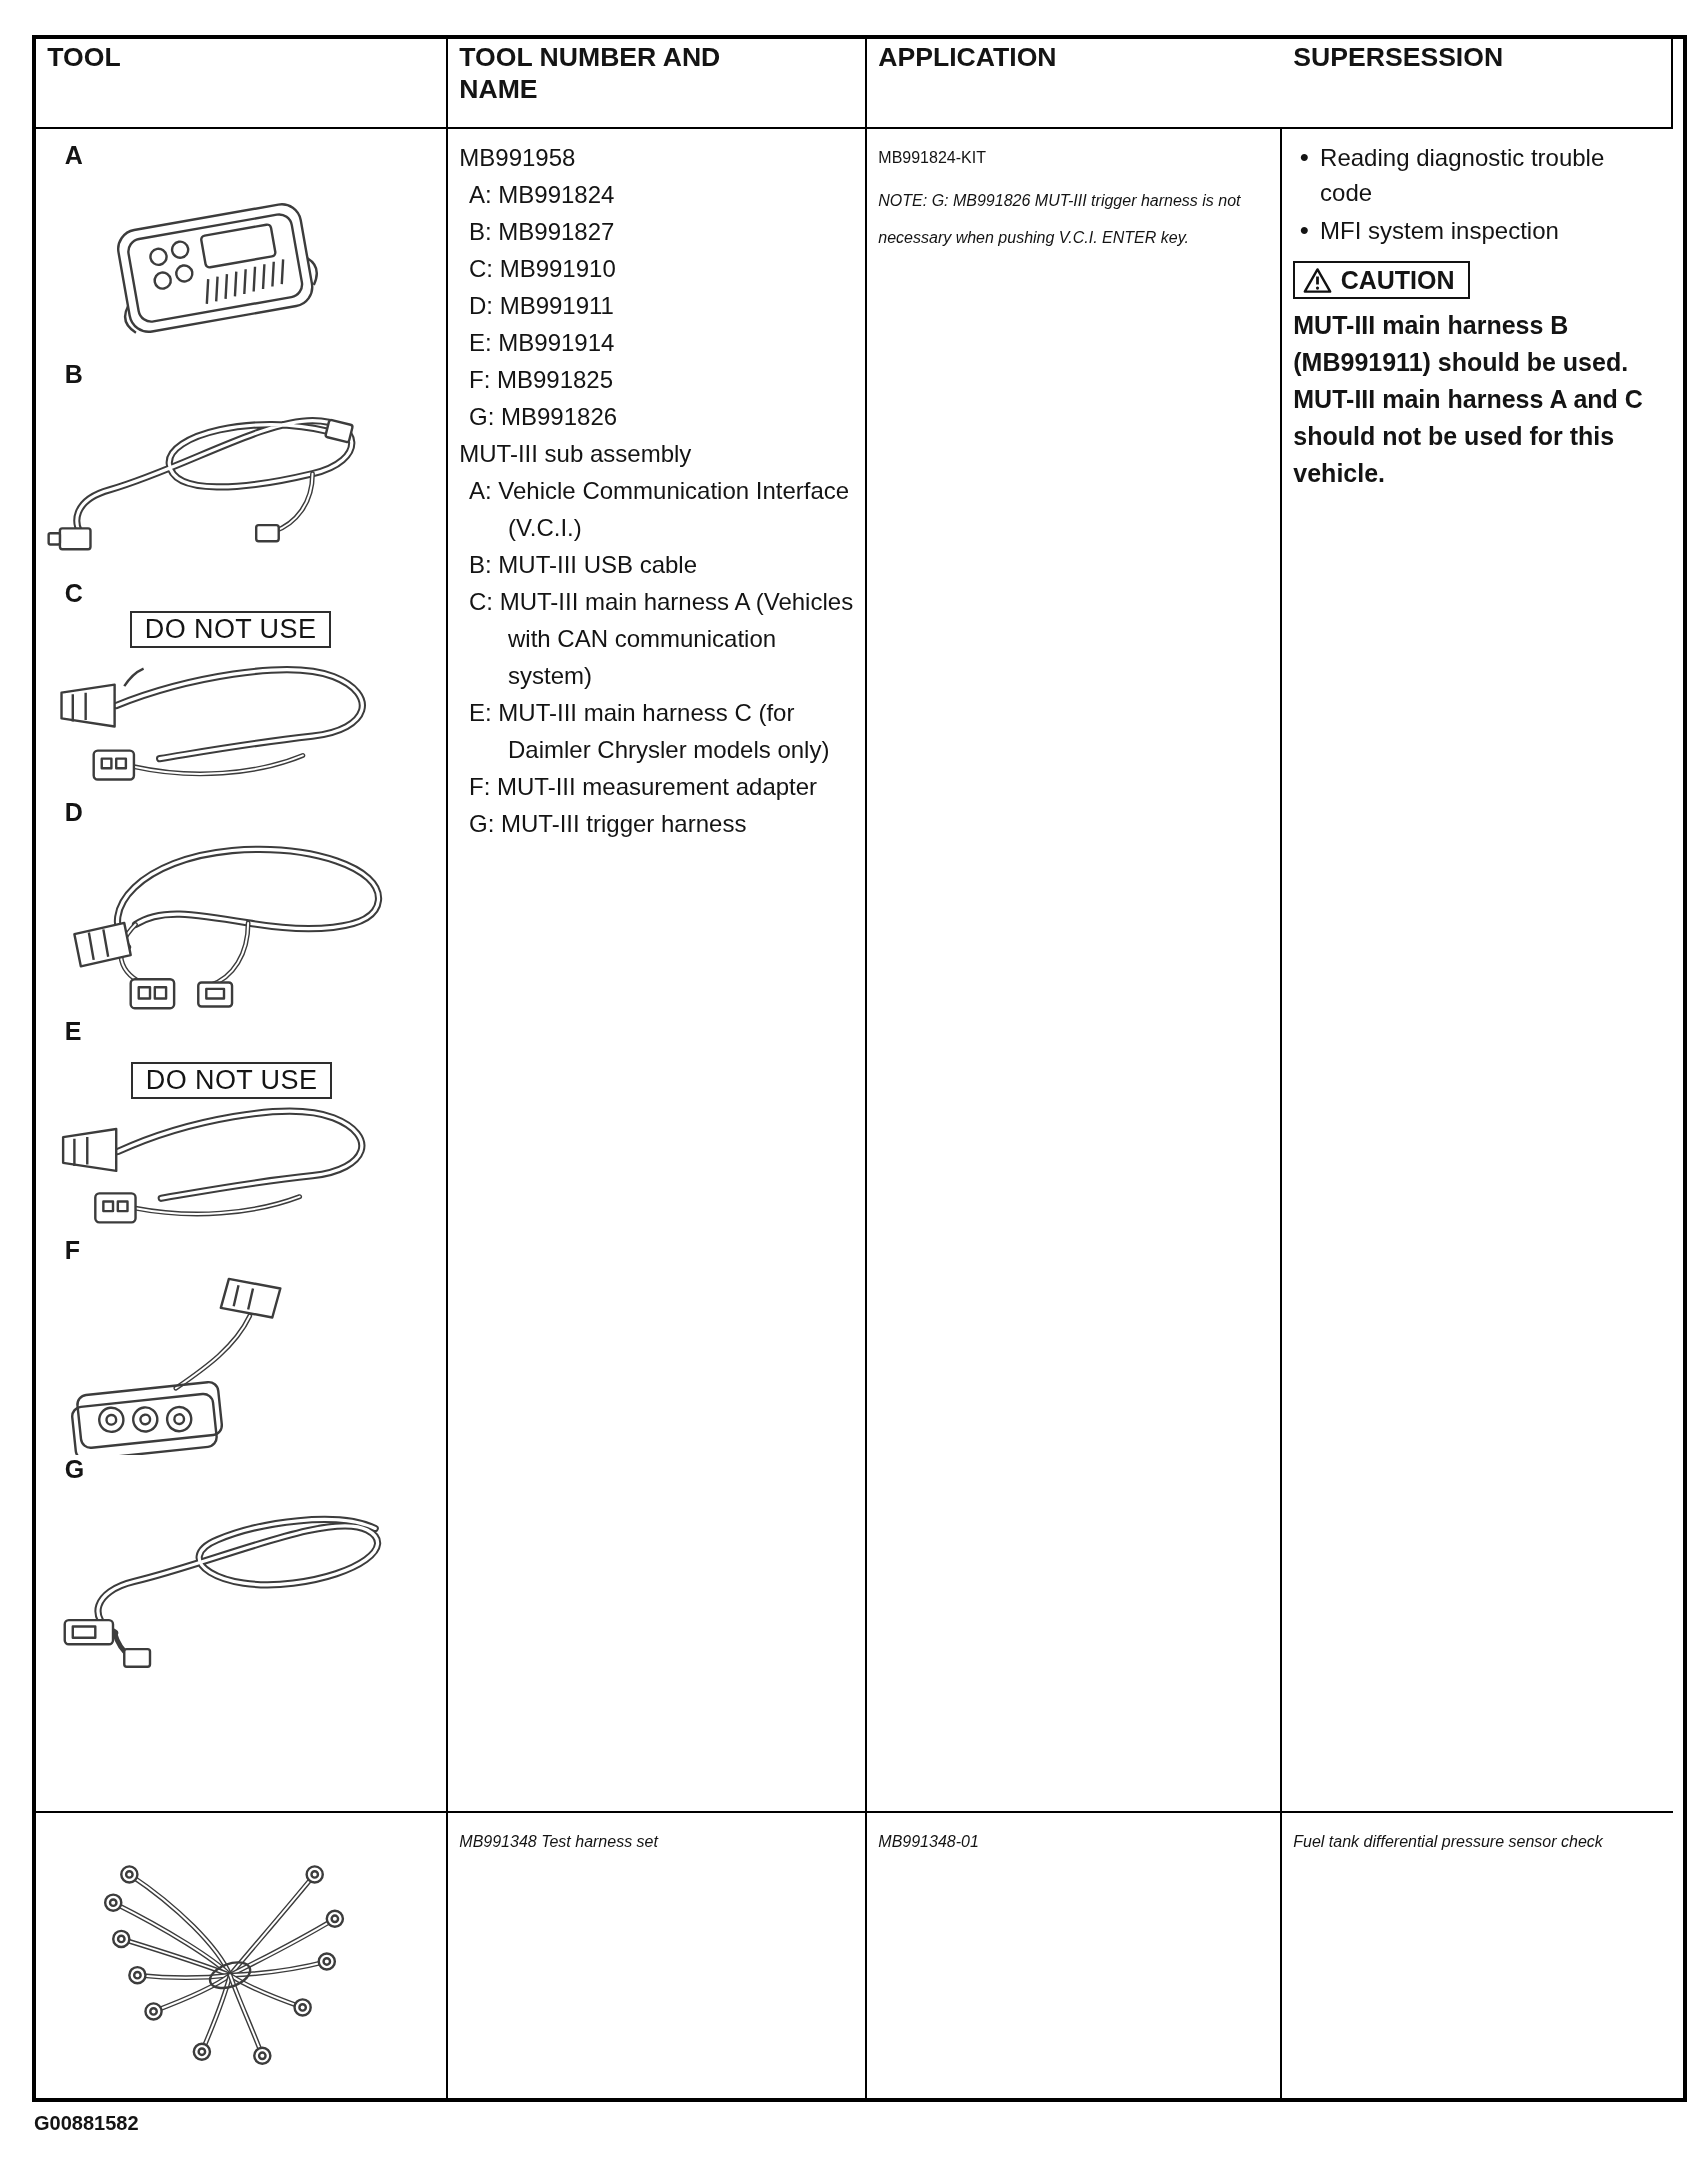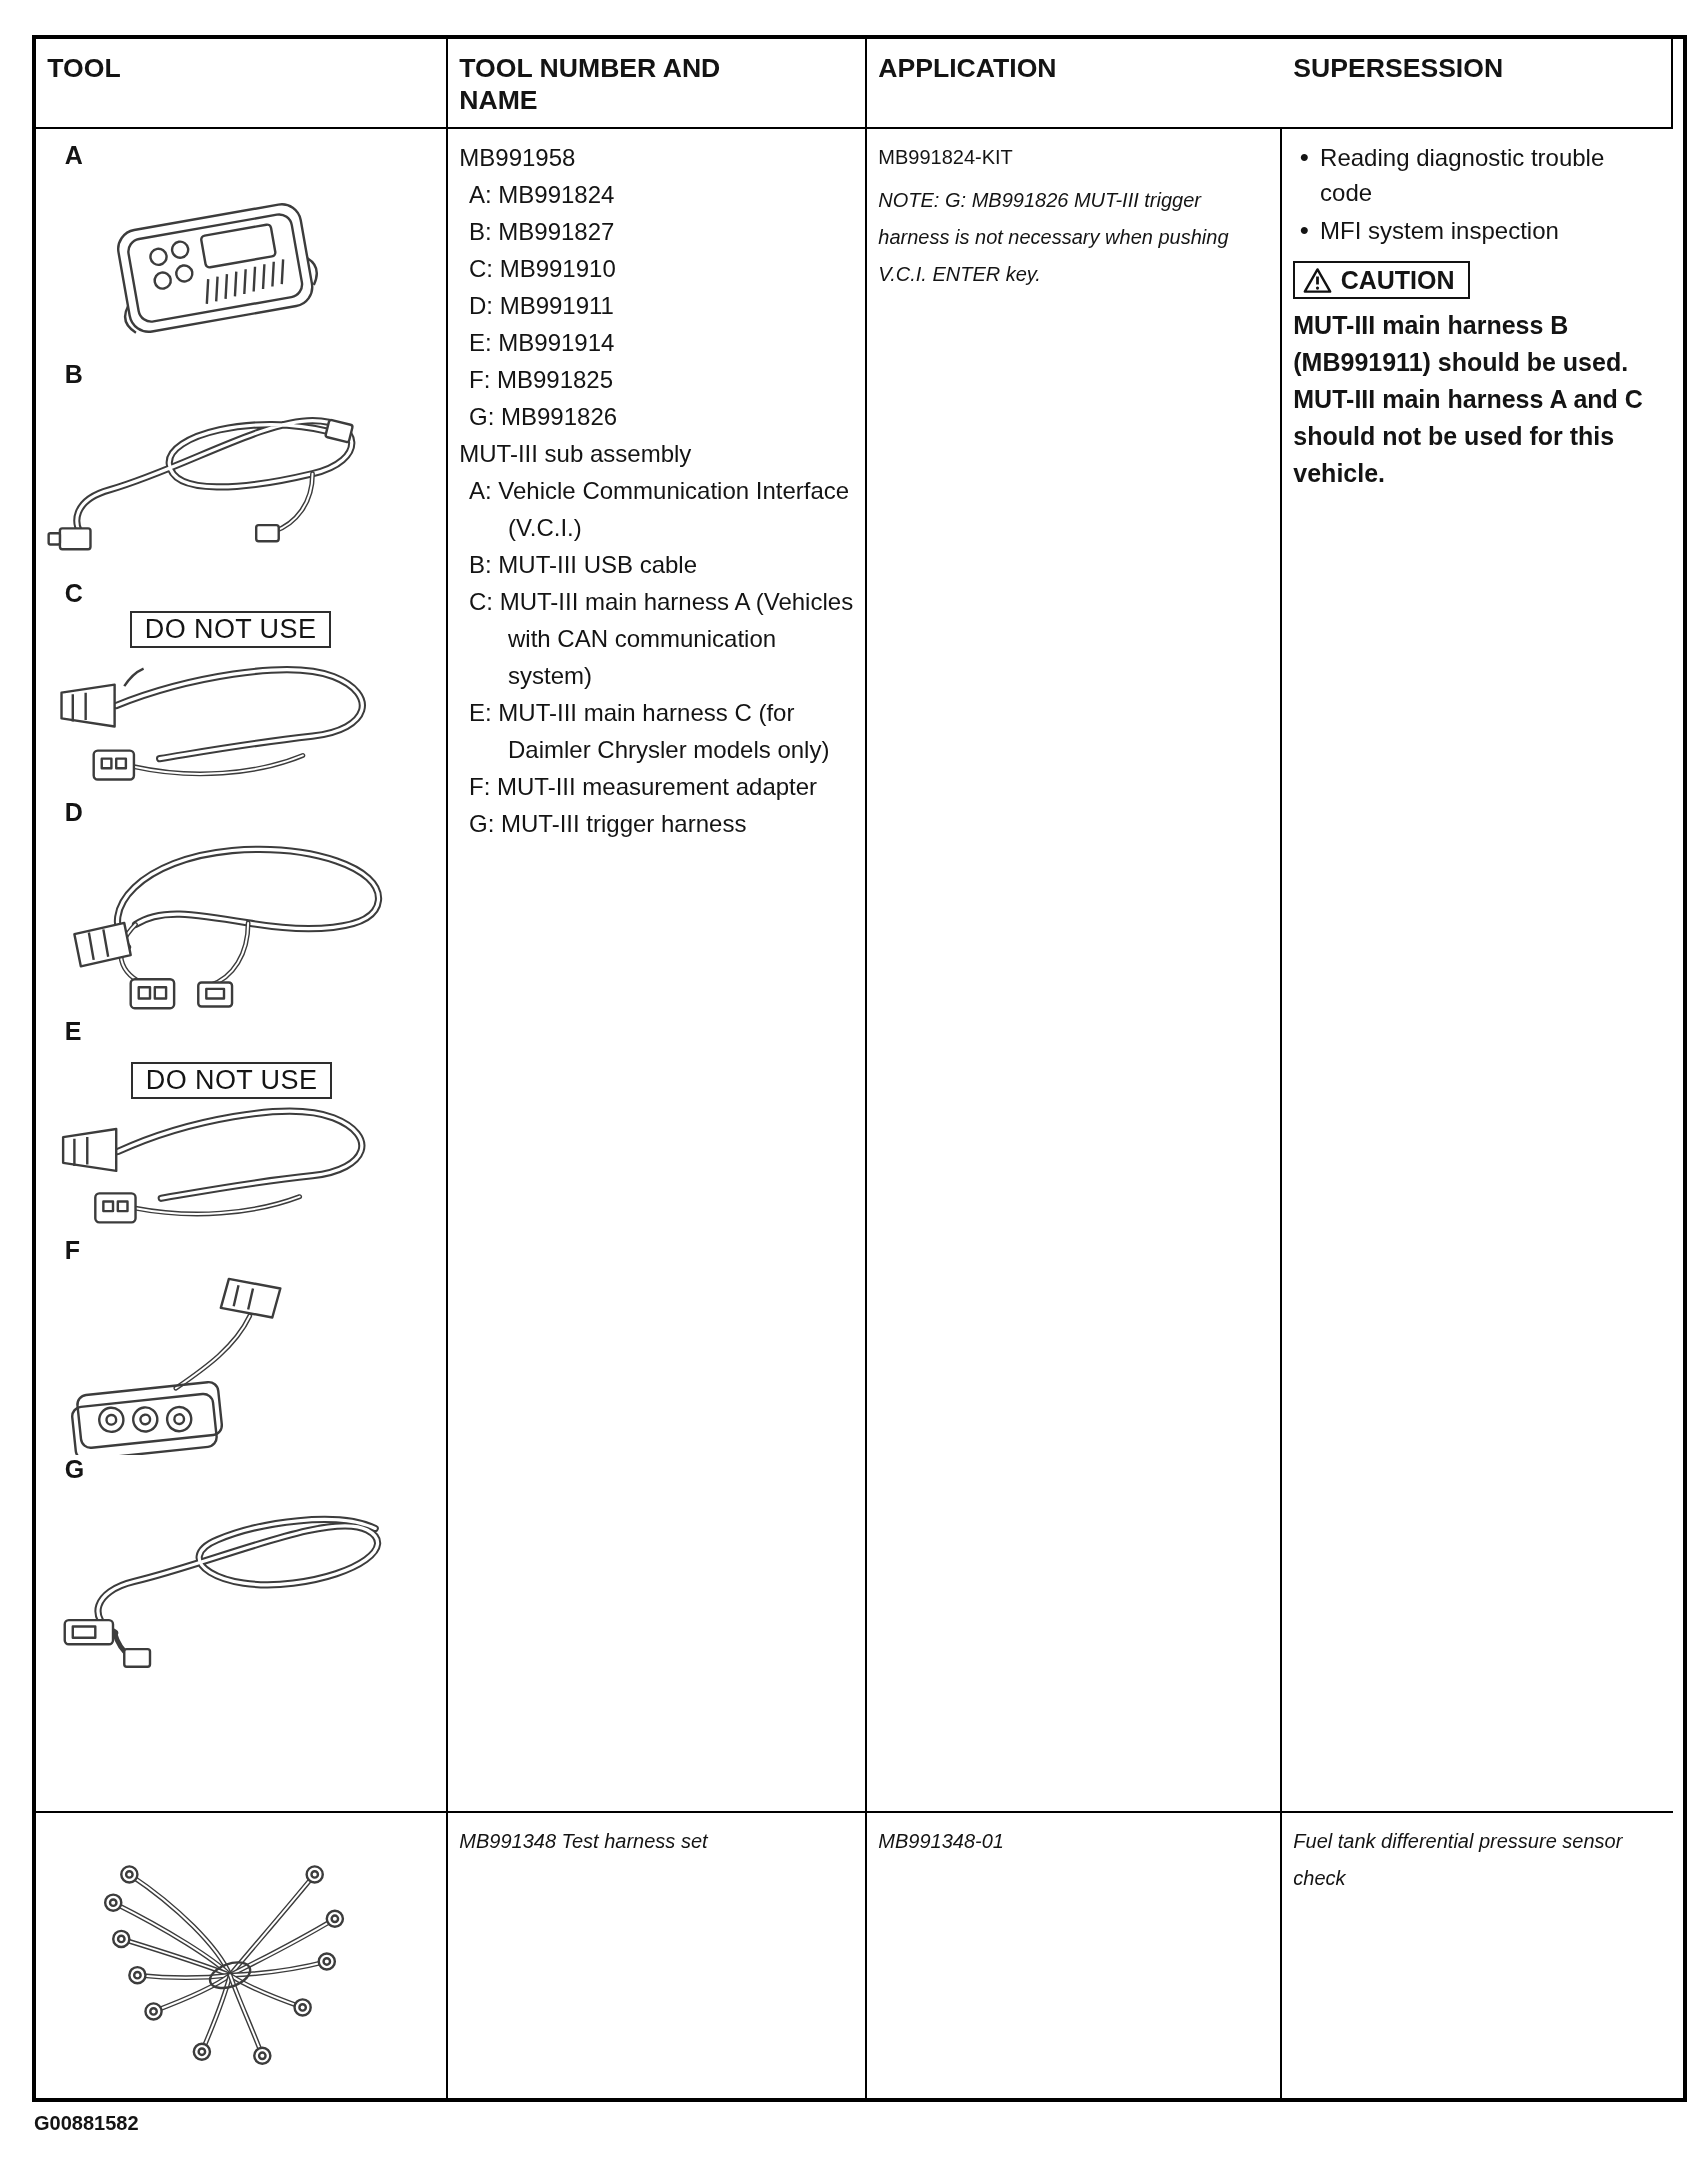--- a/index.html
+++ b/index.html
@@ -4,25 +4,25 @@
 <style>
   html,body{margin:0;padding:0;background:#e8e8e8;}
   .page{position:relative;width:1703px;height:2172px;background:#ffffff;
         font-family:"Liberation Sans","DejaVu Sans",sans-serif;color:#141414;overflow:hidden;}
   .tbl{position:absolute;left:32px;top:35px;width:1647px;border:4px solid #000;
        display:grid;grid-template-columns:412px 419px 415px 391px;background:#fff;}
   .c{box-sizing:border-box;border-right:2.4px solid #000;border-bottom:2.4px solid #000;
      padding:9.7px 11.3px;overflow:hidden;position:relative;}
   .c.lastcol{border-right:none;}
   .c.lastrow{border-bottom:none;}
-  .hcell{height:90px;font-weight:bold;font-size:26.6px;line-height:32px;padding-top:13px;}
+  .hcell{height:90px;font-weight:bold;font-size:26.6px;line-height:32px;padding-top:2px;}
   .hdr-wrap{display:inline-block;max-width:298px;}
   .r1{height:1684px;}
   .r2{height:285px;font-style:italic;}
-  .txt{font-size:20px;line-height:37px;}
+  .txt{font-size:16px;line-height:37px;}
   .nl{font-size:24px;line-height:37px;}
   .ind{margin-left:9.7px;}
   .hang{margin-left:9.7px;padding-left:39px;text-indent:-39px;}
   .note{font-style:italic;margin-top:6.4px;}
   .bullets{margin-top:1.6px;}
   .bullet{display:flex;font-size:24px;line-height:35px;margin-bottom:3.2px;}
   .bullet::before{content:"\2022";margin:0 11.3px 0 6.4px;font-size:26px;}
   .caution-box{display:inline-flex;align-items:center;gap:8px;border:2.4px solid #111;
        padding:2.4px 13px 2.4px 6.4px;margin:9.7px 0 8px 0;font-weight:bold;font-size:25px;}
   .app-bold{font-weight:bold;font-size:25px;line-height:37px;}

